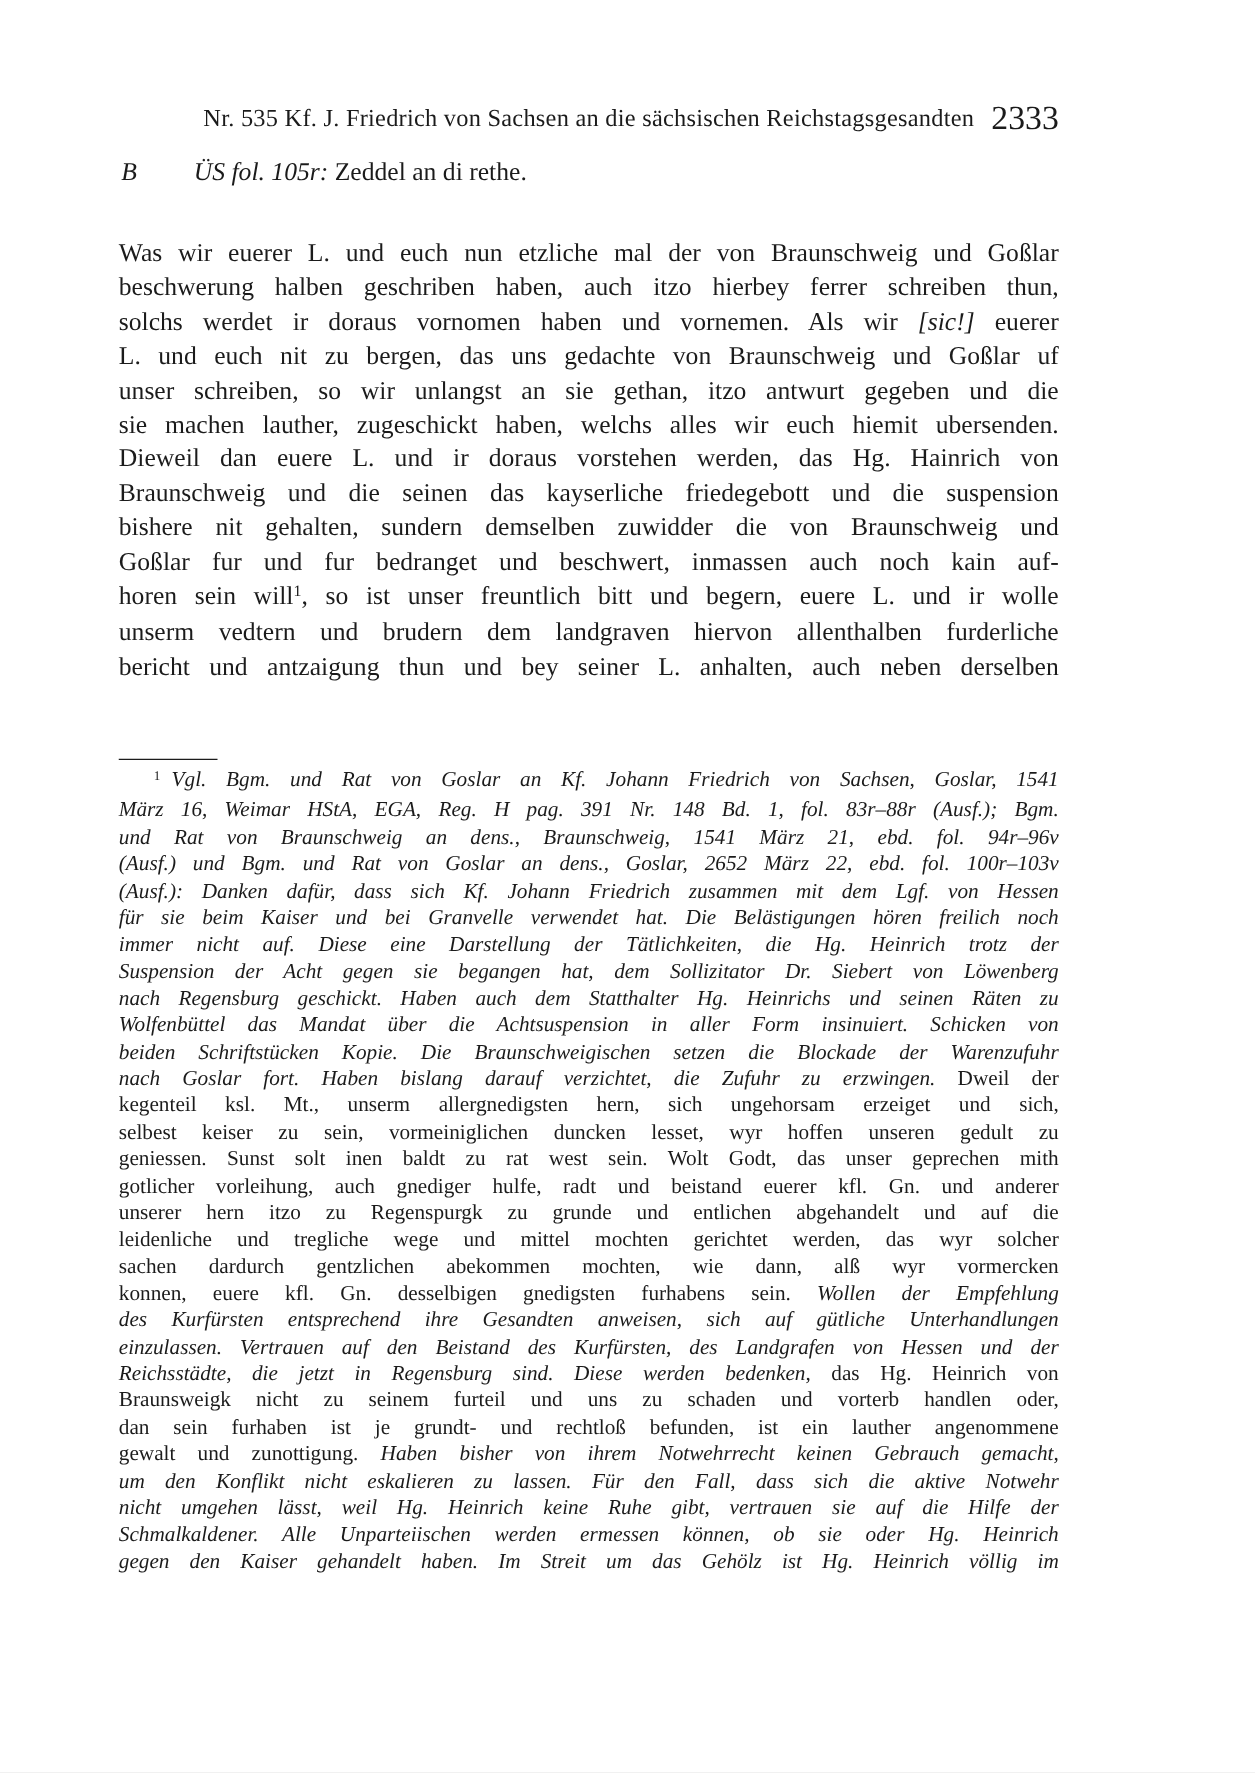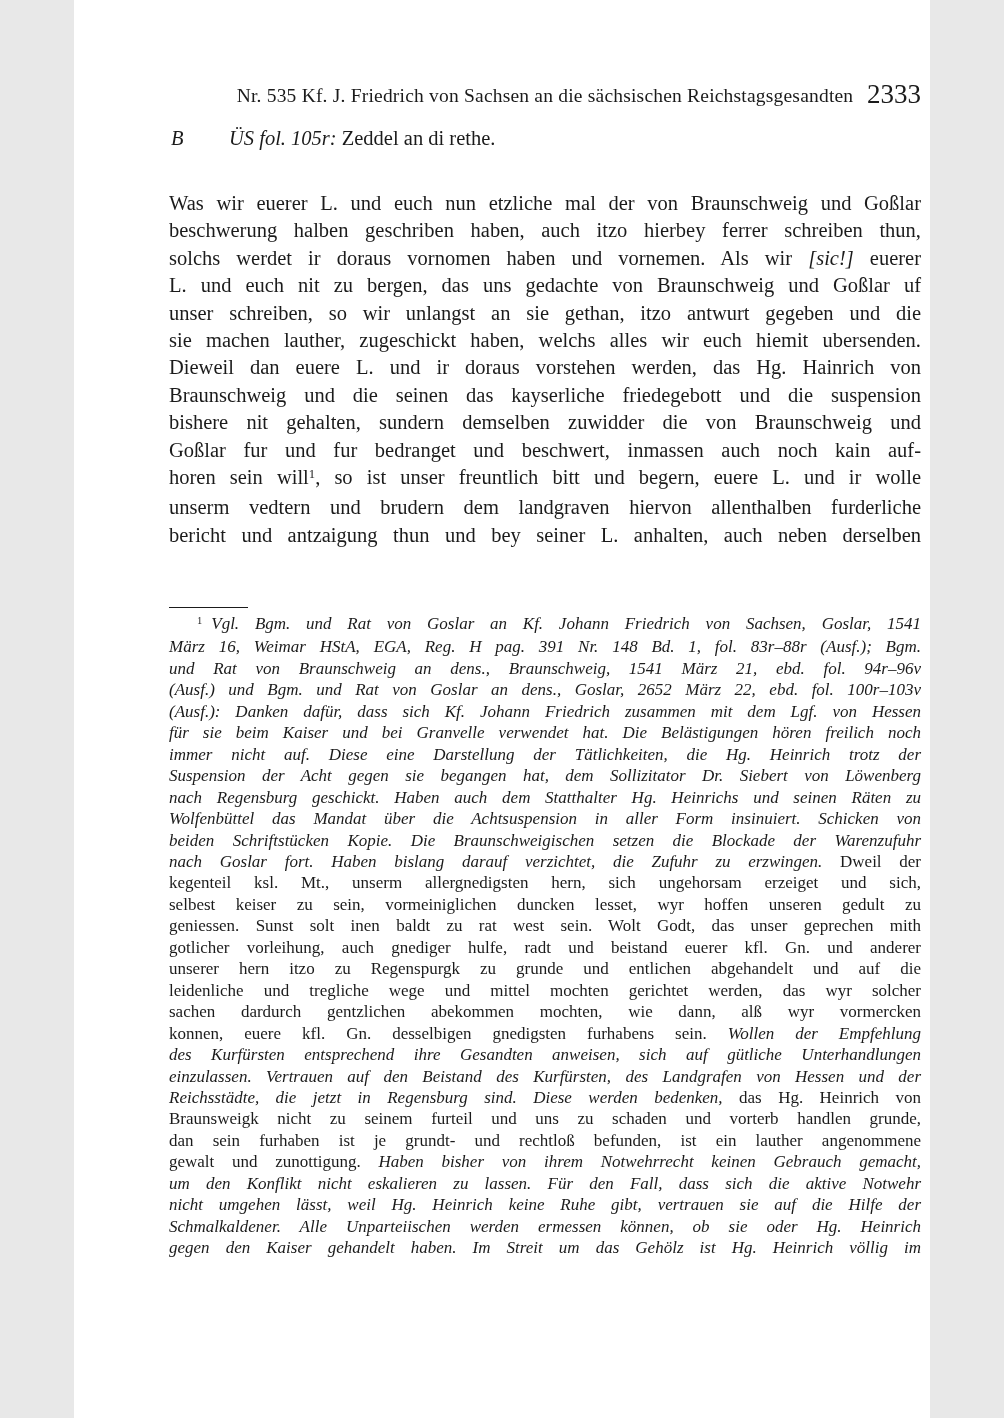--- a/index.html
+++ b/index.html
@@ -1,18 +1,18 @@
 <!DOCTYPE html>
 <html><head>
 <meta charset="utf-8">
 <style>
   html, body { margin: 0; padding: 0; background: #e8e8e8; }
   .page {
     position: relative;
-    width: 856px;
+    width: 1004px;
     height: 1418px;
     margin: 0 auto;
     background: #ffffff;
     color: #1b1b1b;
     font-family: "Liberation Serif", "DejaVu Serif", serif;
     overflow: hidden;
   }
   .it  { font-style: italic; }
   .sup { font-size: 0.62em; vertical-align: baseline; position: relative; top: -0.45em; }
 
@@ -141,21 +141,21 @@
       <div class="tline"><span>selbest keiser zu sein, vormeiniglichen duncken lesset, wyr hoffen unseren gedult zu</span></div>
       <div class="tline"><span>geniessen. Sunst solt inen baldt zu rat west sein. Wolt Godt, das unser geprechen mith</span></div>
       <div class="tline"><span>gotlicher vorleihung, auch gnediger hulfe, radt und beistand euerer kfl. Gn. und anderer</span></div>
       <div class="tline"><span>unserer hern itzo zu Regenspurgk zu grunde und entlichen abgehandelt und auf die</span></div>
       <div class="tline"><span>leidenliche und tregliche wege und mittel mochten gerichtet werden, das wyr solcher</span></div>
       <div class="tline"><span>sachen dardurch gentzlichen abekommen mochten, wie dann, alß wyr vormercken</span></div>
       <div class="tline"><span>konnen, euere kfl. Gn. desselbigen gnedigsten furhabens sein.</span><span class="it"> Wollen der Empfehlung</span></div>
       <div class="tline"><span class="it">des Kurfürsten entsprechend ihre Gesandten anweisen, sich auf gütliche Unterhandlungen</span></div>
       <div class="tline"><span class="it">einzulassen. Vertrauen auf den Beistand des Kurfürsten, des Landgrafen von Hessen und der</span></div>
       <div class="tline"><span class="it">Reichsstädte, die jetzt in Regensburg sind. Diese werden bedenken,</span><span> das Hg. Heinrich von</span></div>
-      <div class="tline"><span>Braunsweigk nicht zu seinem furteil und uns zu schaden und vorterb handlen grunde,</span></div>
+      <div class="tline"><span>Braunsweigk nicht zu seinem furteil und uns zu schaden und vorterb handlen oder,</span></div>
       <div class="tline"><span>dan sein furhaben ist je grundt- und rechtloß befunden, ist ein lauther angenommene</span></div>
       <div class="tline"><span>gewalt und zunottigung.</span><span class="it"> Haben bisher von ihrem Notwehrrecht keinen Gebrauch gemacht,</span></div>
       <div class="tline"><span class="it">um den Konflikt nicht eskalieren zu lassen. Für den Fall, dass sich die aktive Notwehr</span></div>
       <div class="tline"><span class="it">nicht umgehen lässt, weil Hg. Heinrich keine Ruhe gibt, vertrauen sie auf die Hilfe der</span></div>
       <div class="tline"><span class="it">Schmalkaldener. Alle Unparteiischen werden ermessen können, ob sie oder Hg. Heinrich</span></div>
       <div class="tline"><span class="it">gegen den Kaiser gehandelt haben. Im Streit um das Gehölz ist Hg. Heinrich völlig im</span></div>
     </div>
 
 </div>
 

